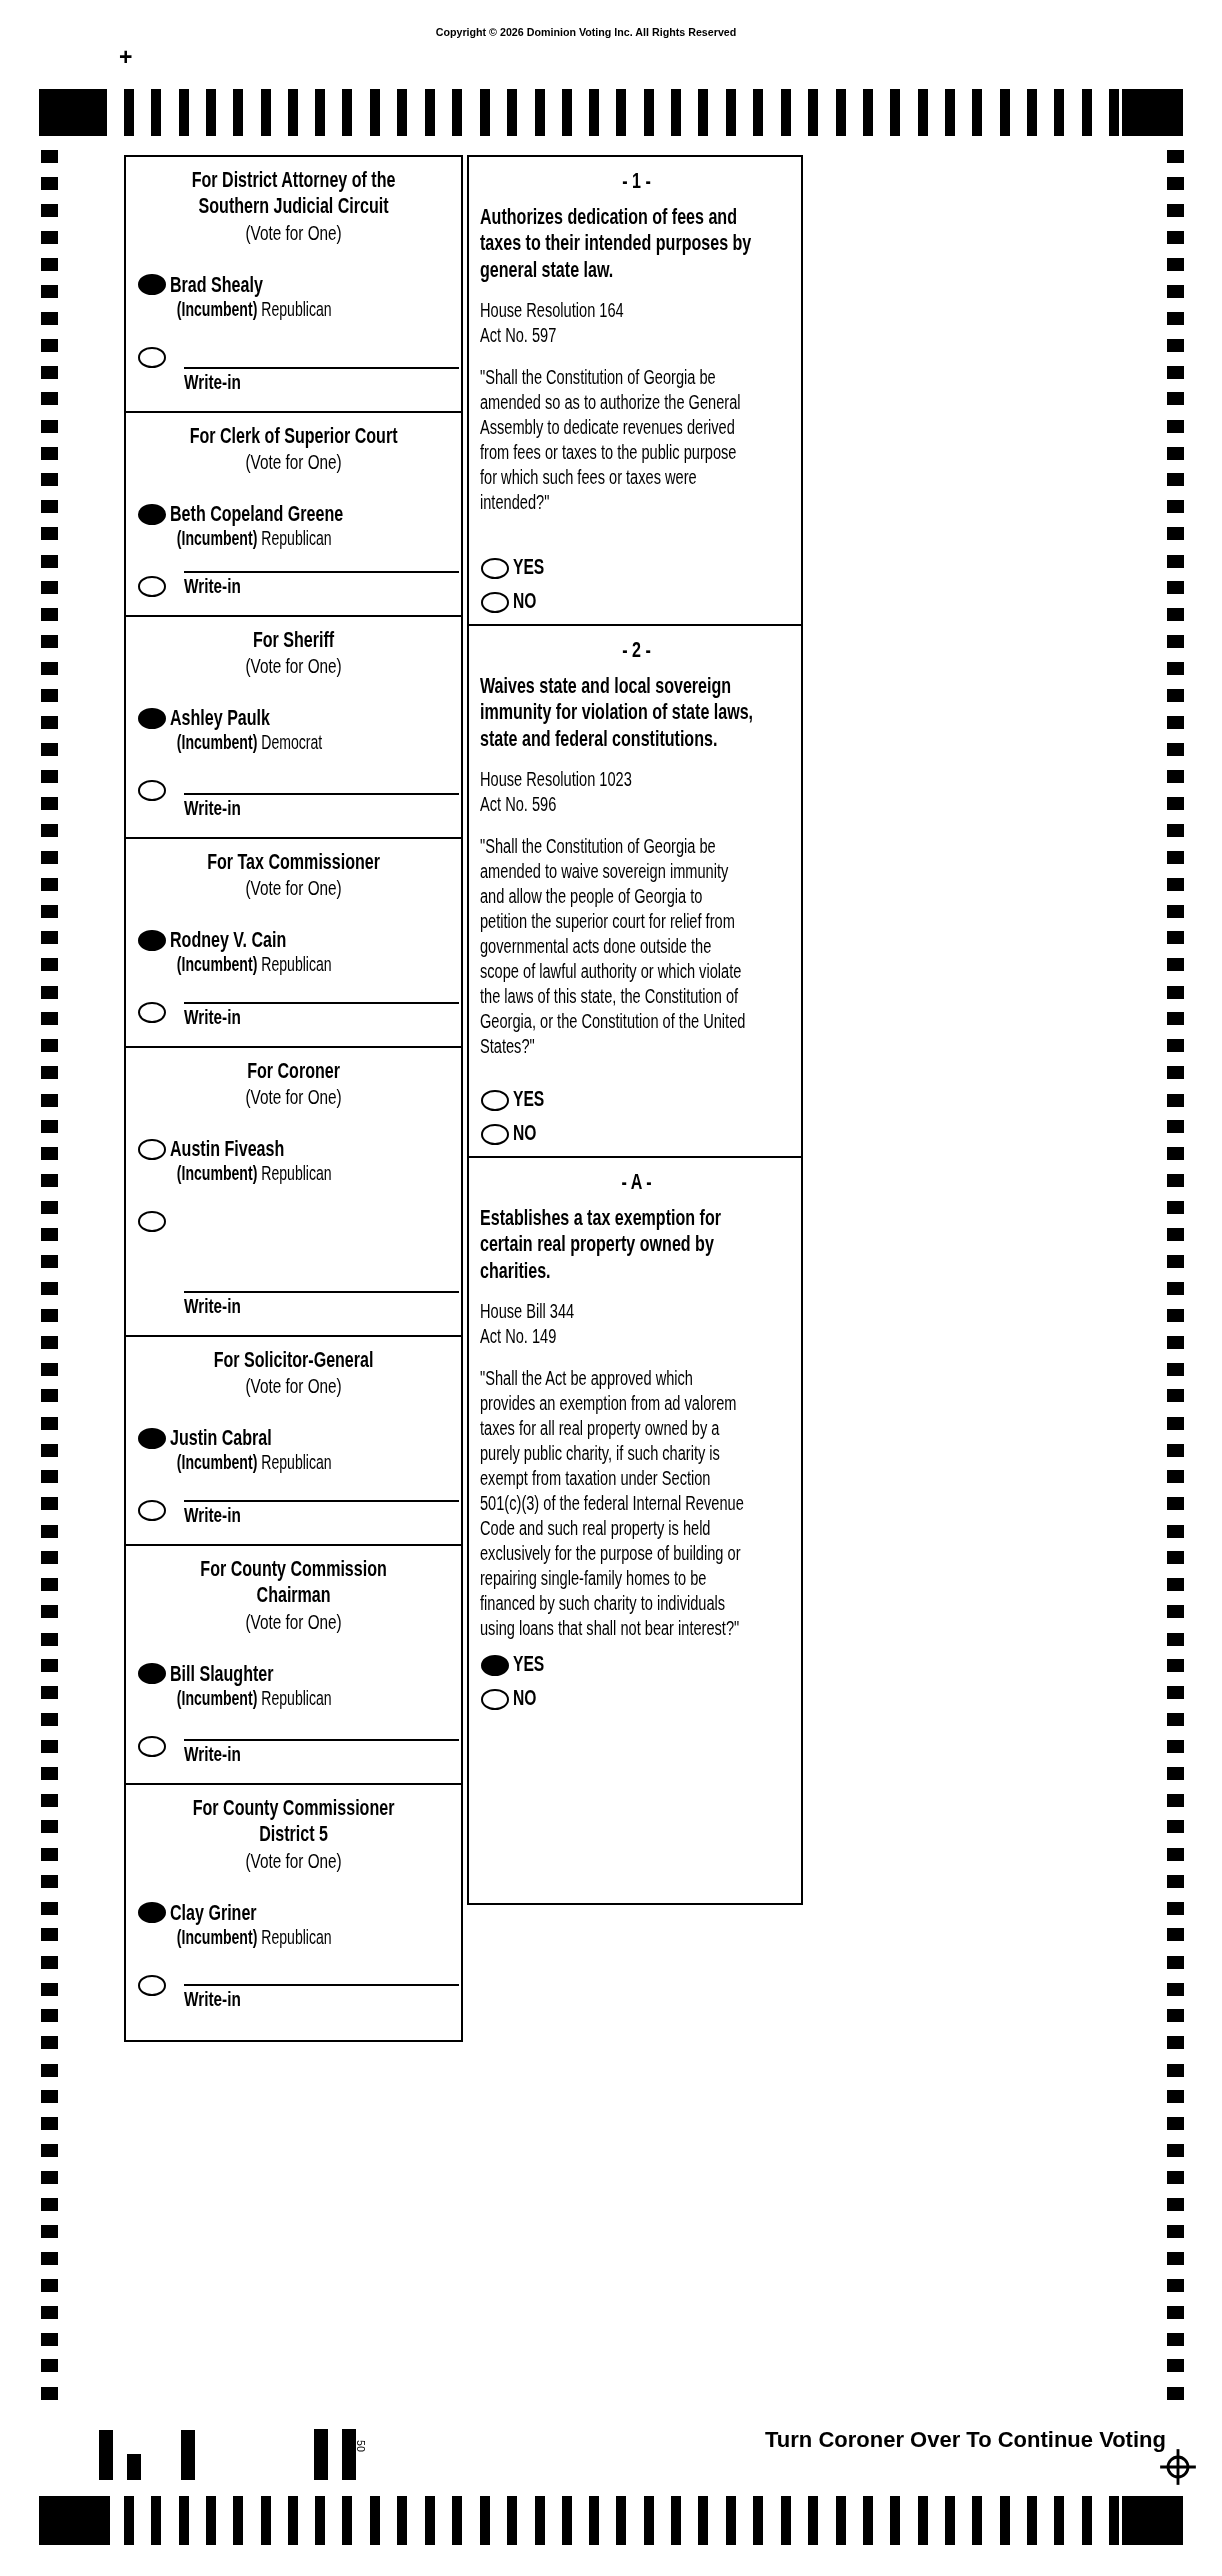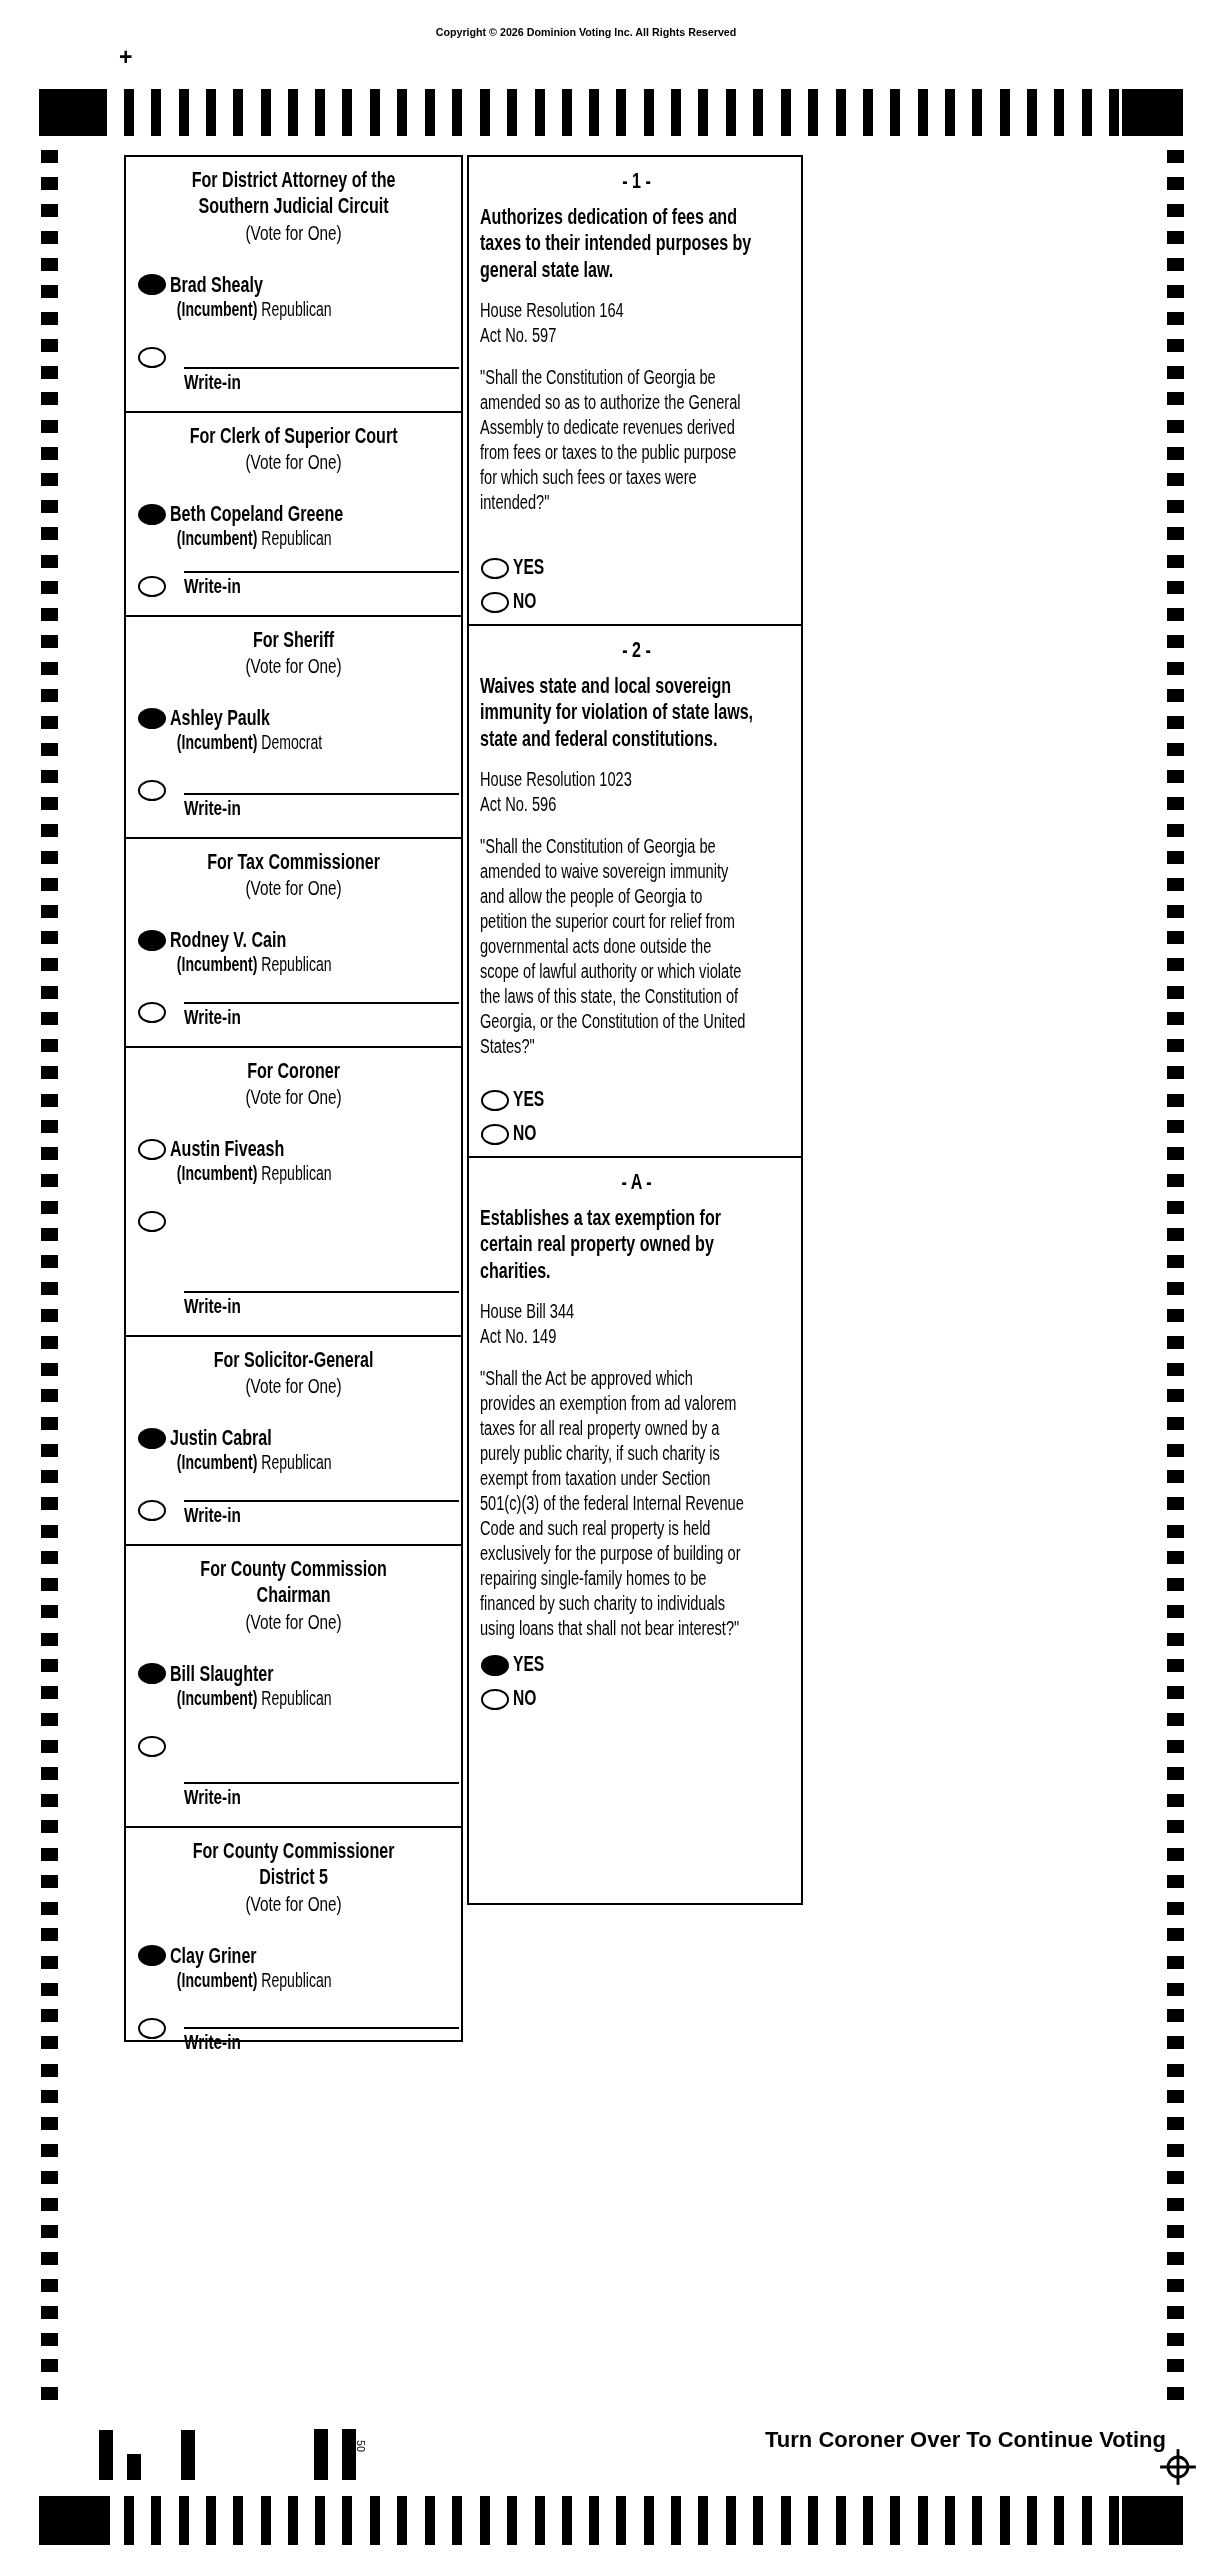--- a/index.html
+++ b/index.html
@@ -409,21 +409,21 @@
           </div>
         </div>
         <div class="blank-row">
           <span class="bubble"></span>
         </div>
         <div class="write-in">
           <div class="wi-line"></div>
           <div class="wi-label cx">Write-in</div>
         </div>
       </section>
-      <section class="sec contest" style="height: 282px;">
+      <section class="sec contest" style="height: 239px;">
         <div class="c-title cx ctr pre">For County Commission
 Chairman</div>
         <div class="c-instr cx ctr">(Vote for One)</div>
         <div class="opt-row">
           <span class="bubble filled"></span>
           <div class="opt-text cx">
             <div class="cand-name">Bill Slaughter</div>
             <div class="cand-party"><span class="inc">(Incumbent) </span><span>Republican</span></div>
           </div>
         </div>

